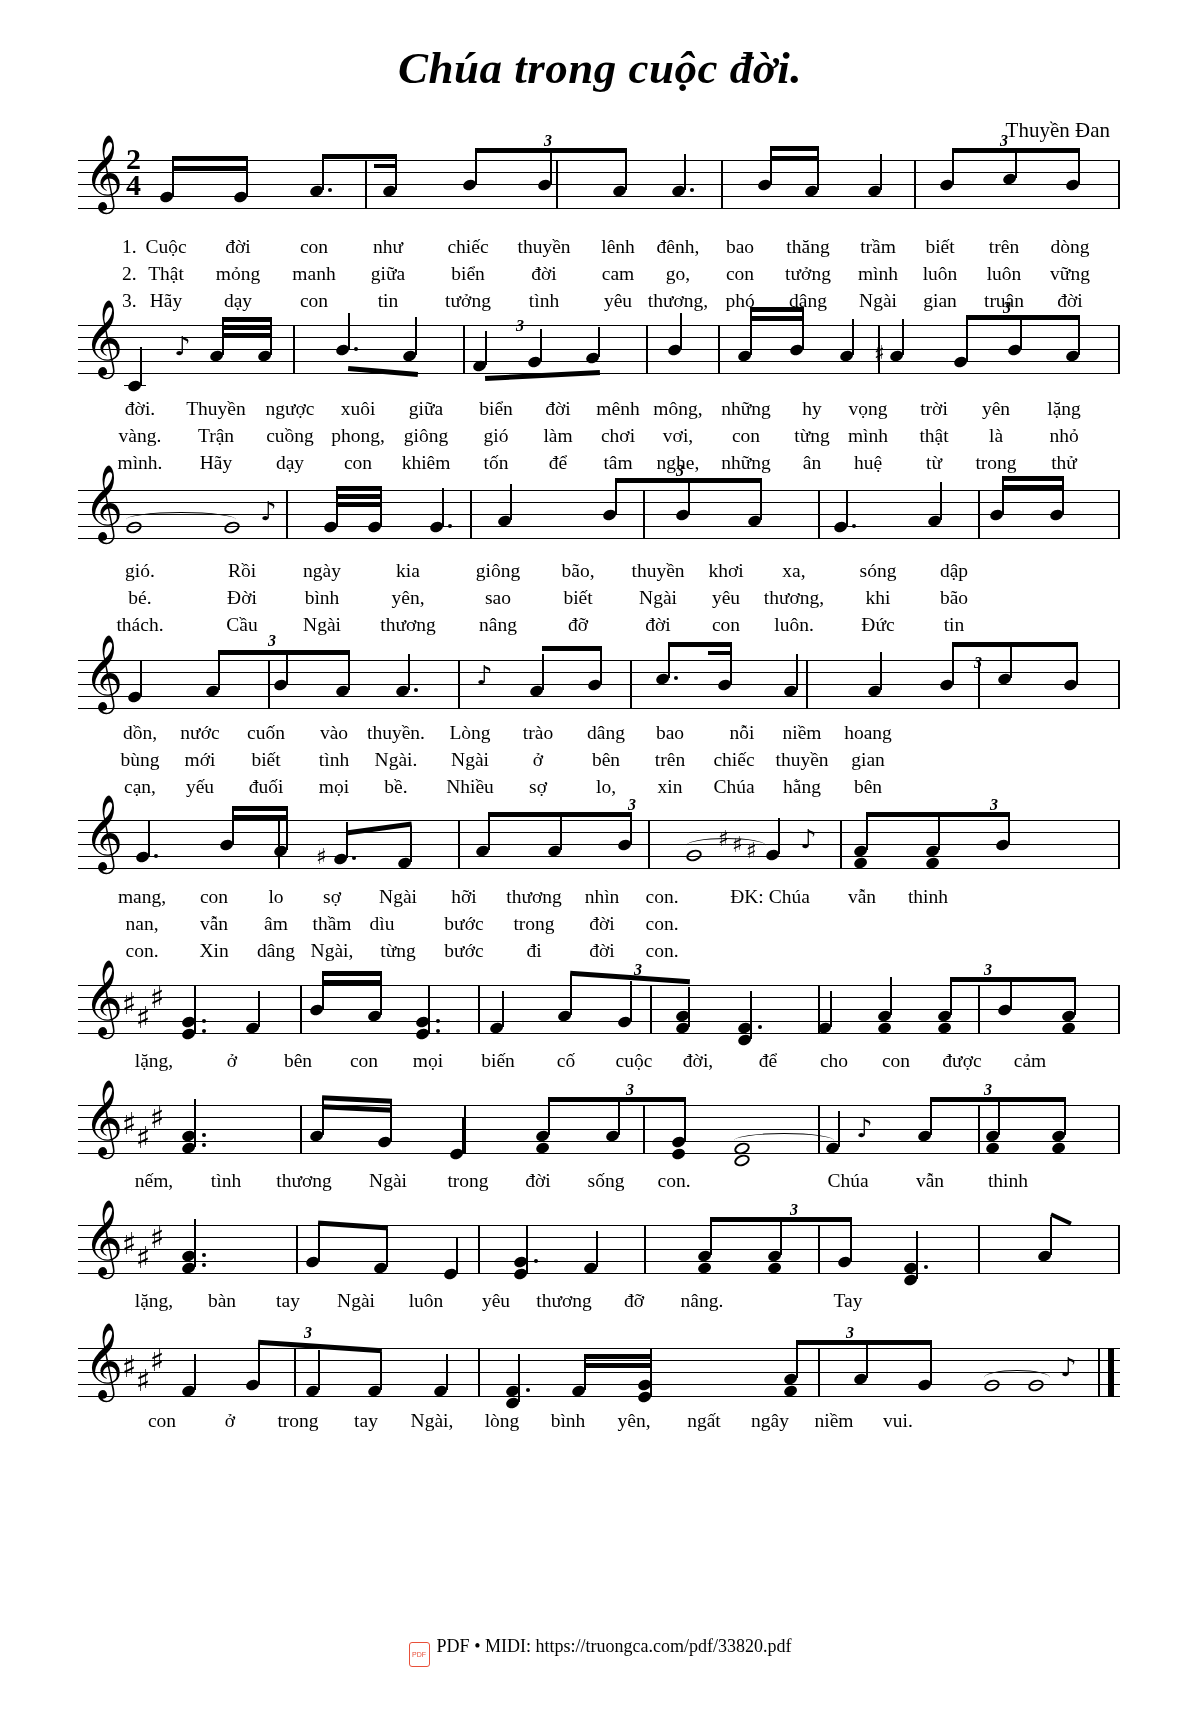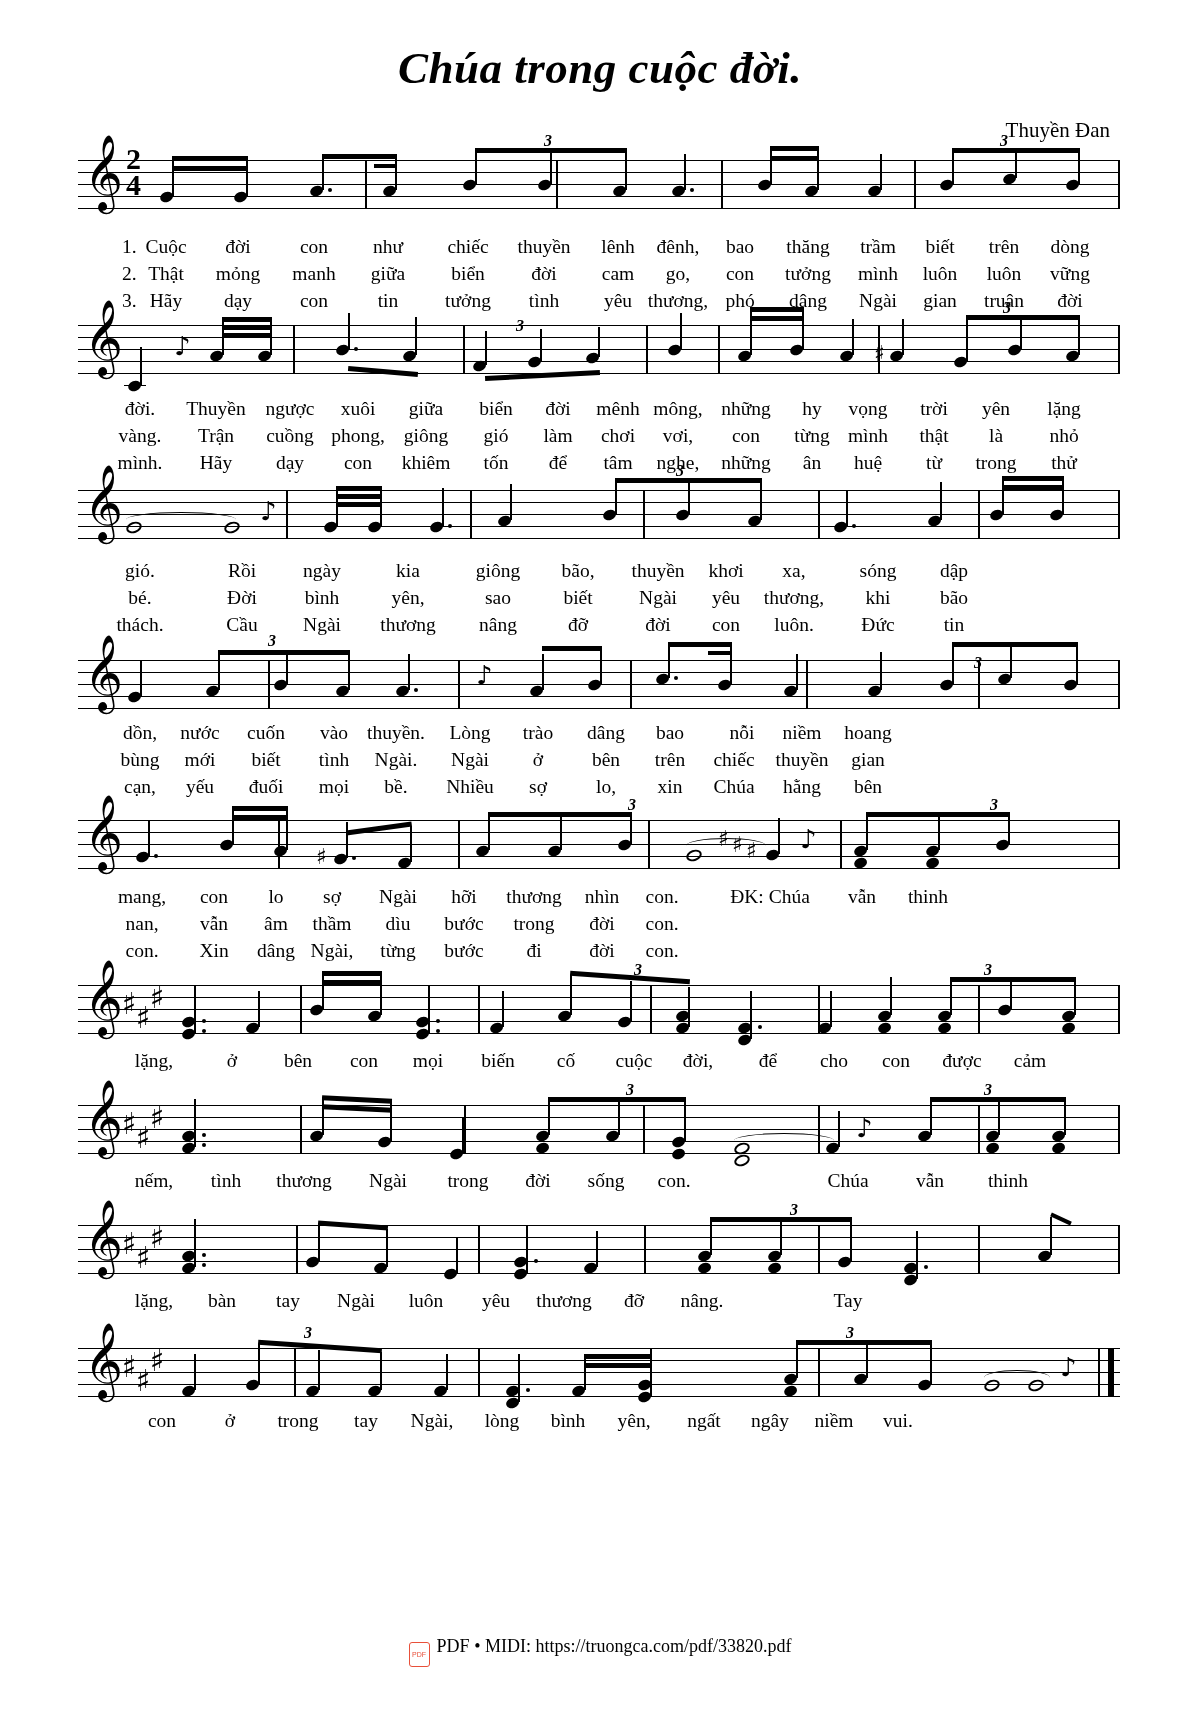--- a/index.html
+++ b/index.html
@@ -771,21 +771,21 @@
         <span class="lyric-word" style="left: 584px;">con.</span>
         <span class="lyric-word" style="left: 692px;">ĐK: Chúa</span>
         <span class="lyric-word" style="left: 784px;">vẫn</span>
         <span class="lyric-word" style="left: 850px;">thinh</span>
       </div>
       <div class="lyric-row">
         <span class="lyric-word" style="left: 64px;">nan,</span>
         <span class="lyric-word" style="left: 136px;">vẫn</span>
         <span class="lyric-word" style="left: 198px;">âm</span>
         <span class="lyric-word" style="left: 254px;">thầm</span>
-        <span class="lyric-word" style="left: 320px;">dìu</span>
+        <span class="lyric-word" style="left: 304px;">dìu</span>
         <span class="lyric-word" style="left: 386px;">bước</span>
         <span class="lyric-word" style="left: 456px;">trong</span>
         <span class="lyric-word" style="left: 524px;">đời</span>
         <span class="lyric-word" style="left: 584px;">con.</span>
       </div>
       <div class="lyric-row">
         <span class="lyric-word" style="left: 64px;">con.</span>
         <span class="lyric-word" style="left: 136px;">Xin</span>
         <span class="lyric-word" style="left: 198px;">dâng</span>
         <span class="lyric-word" style="left: 254px;">Ngài,</span>

